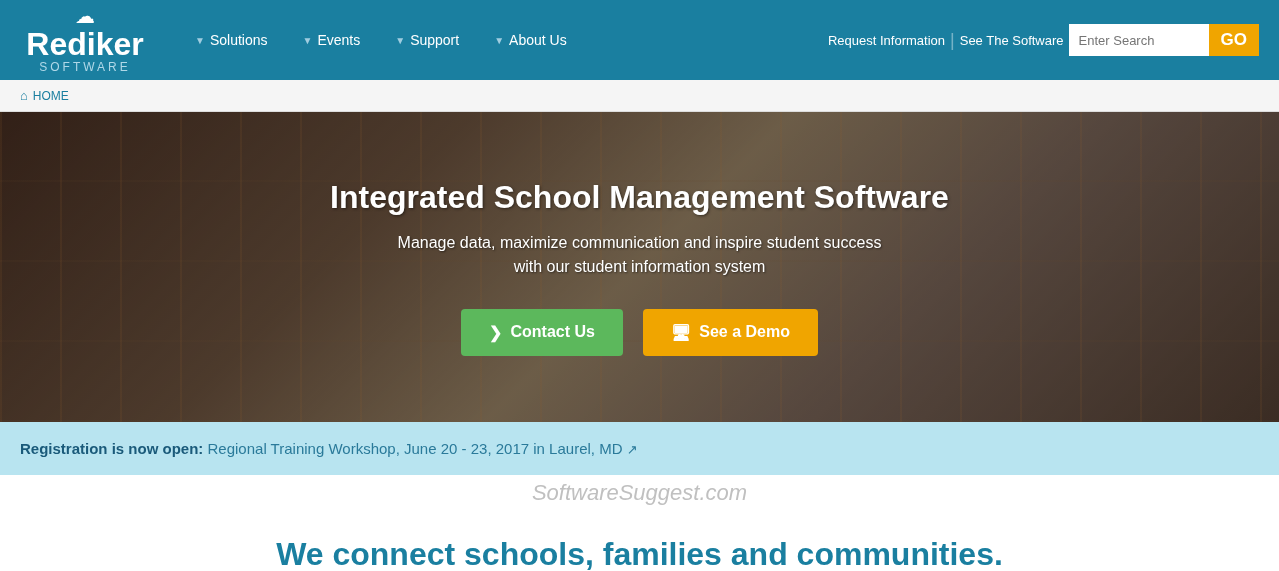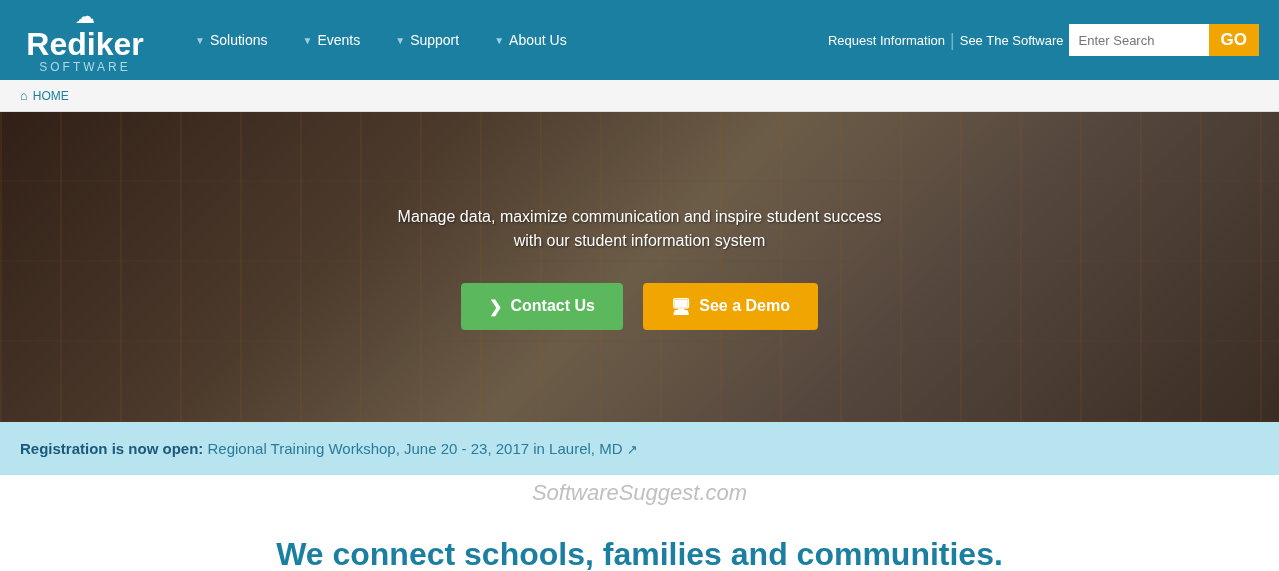--- a/index.html
+++ b/index.html
@@ -269,20 +269,21 @@
     </div>
   </div>
 </nav>
 
 <div class="breadcrumb">
   <span class="breadcrumb-home-icon">⌂</span>
   <span class="breadcrumb-text">HOME</span>
 </div>
 
 <div class="hero">
+  <h1 class="hero-title">Integrated School Management Software</h1>
   <p class="hero-subtitle" style="white-space:pre-line;">Manage data, maximize communication and inspire student success
 with our student information system</p>
   <div class="hero-buttons">
     <button class="btn-contact">
       <span>❯</span>
       <span>Contact Us</span>
     </button>
     <button class="btn-demo">
       <span>🖥</span>
       <span>See a Demo</span>

